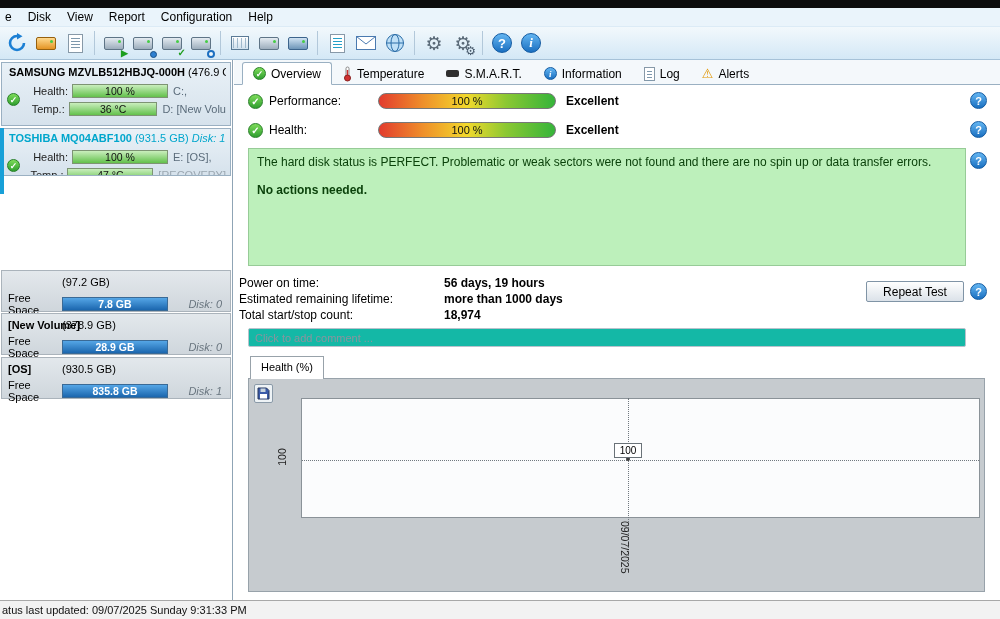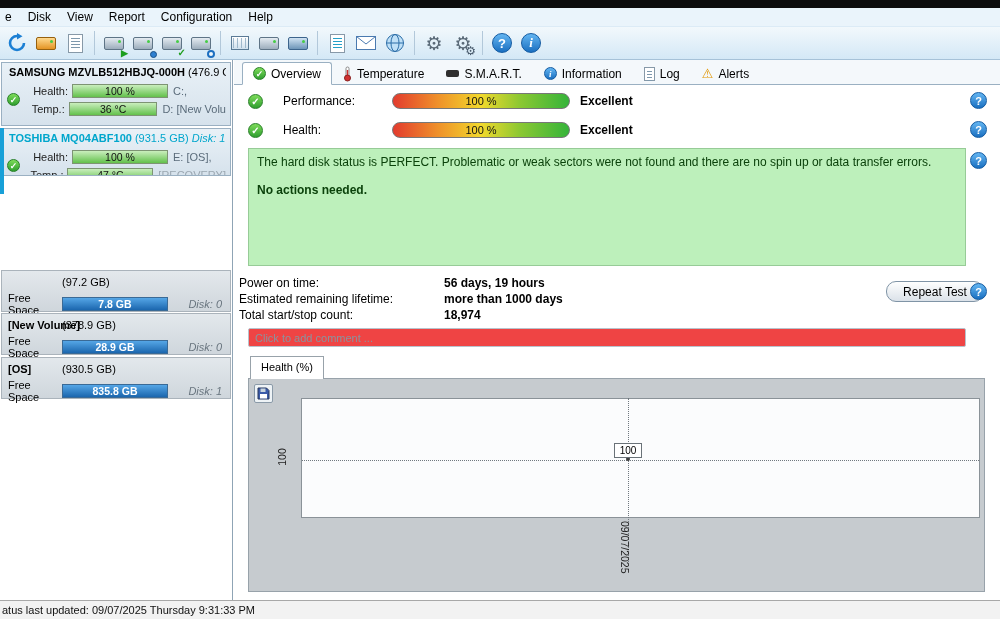--- a/index.html
+++ b/index.html
@@ -71,39 +71,39 @@
   .tab.active{background:#fff;border:1px solid #9ab0c2;border-bottom-color:#fff;border-radius:3px 3px 0 0}
   .gcheck{width:15px;height:15px;border-radius:50%;background:linear-gradient(#7edc5a,#2f9e2f);border:1px solid #277f27;color:#fff;font-size:10px;font-weight:bold;display:flex;align-items:center;justify-content:center;flex:0 0 auto}
   .gcheck.sm{width:13px;height:13px;font-size:9px}
   .icircle{width:13px;height:13px;border-radius:50%;background:linear-gradient(#64b6f2,#1a6fc0);border:1px solid #135ba2;color:#fff;font-size:9px;font-weight:bold;font-style:italic;display:flex;align-items:center;justify-content:center;font-family:"Liberation Serif",serif}
   .smart-ico{width:13px;height:7px;background:#2e2e2e;border-radius:2px}
   .warn-glyph{color:#e09500;font-size:13px;line-height:1;font-family:"DejaVu Sans",sans-serif}
   .hdd.mini{width:16px;height:10px}
 
   .prow{position:absolute;left:14px;display:flex;align-items:center;height:18px}
   .prow.p1{top:32px}.prow.p2{top:61px}
-  .row-label{width:109px;margin-left:20px}
+  .row-label{width:109px;margin-left:6px}
   .grad-bar{width:178px;height:16px;border:1px solid #777;border-radius:8px;background:linear-gradient(90deg,#e23b2e 0%,#ef8f2a 25%,#f2d92c 50%,#8cc832 72%,#35b43a 100%);display:flex;align-items:center;justify-content:center;font-size:11px;color:#111}
   .rating{margin-left:10px;font-weight:bold}
 
   .qc{position:absolute;left:736px;width:17px;height:17px;border-radius:50%;background:linear-gradient(#64b6f2,#1a6fc0);border:1px solid #135ba2;color:#fff;font-weight:bold;font-size:11px;display:flex;align-items:center;justify-content:center;cursor:pointer}
   .q-perf{top:32px}.q-health{top:61px}.q-box{top:92px}.q-repeat{top:223px}
 
   .status-box{position:absolute;left:14px;top:88px;width:718px;height:118px;background:#bdf0bb;border:1px solid #97cb97;padding:6px 8px;color:#0b420b}
   .sb-line1{font-size:12px}
   .sb-line2{font-weight:bold;margin-top:14px}
 
   .stats{position:absolute;left:5px;top:215px;font-size:12px}
   .stat-row{display:flex;line-height:16px}
   .stat-label{width:205px}
   .stat-value{font-weight:bold}
 
-  .repeat-btn{position:absolute;left:652px;top:221px;width:98px;height:21px;background:linear-gradient(#fefefe,#dbe2e9);border:1px solid #8094a6;border-radius:10px;font-size:12px;font-family:"Liberation Sans",sans-serif;cursor:pointer}
-
-  .comment{position:absolute;left:14px;top:268px;width:718px;height:19px;border:1px solid #b8c2cc;border-radius:2px;padding:0 6px;font-size:11px;font-family:"Liberation Sans",sans-serif;color:#222;background:#ef4444}
+  .repeat-btn{position:absolute;left:632px;top:221px;width:98px;height:21px;background:linear-gradient(#fefefe,#dbe2e9);border:1px solid #8094a6;border-radius:2px;font-size:12px;font-family:"Liberation Sans",sans-serif;cursor:pointer}
+
+  .comment{position:absolute;left:14px;top:268px;width:718px;height:19px;border:1px solid #b8c2cc;border-radius:2px;padding:0 6px;font-size:11px;font-family:"Liberation Sans",sans-serif;color:#222;background:#14b8a6}
   .comment::placeholder{color:#8a949e}
 
   .chart-tab{position:absolute;left:16px;top:296px;height:23px;padding:4px 10px 0 10px;background:#fff;border:1px solid #98a2aa;border-bottom:none;font-size:11px;z-index:2}
   .chart{position:absolute;left:14px;top:318px;width:737px;height:214px;background:#c6cbcf;border:1px solid #98a2aa}
   .chart-save{position:absolute;left:5px;top:5px;width:19px;height:19px;background:#eef3f6;border:1px solid #8a9aa8;border-radius:2px;display:flex;align-items:center;justify-content:center;cursor:pointer}
   .plot{position:absolute;left:52px;top:19px;width:679px;height:120px;background:#fbfcfd;border:1px solid #8a9298}
   .hline{position:absolute;left:0;right:0;top:61px;border-top:1px dotted #70787f}
   .vline{position:absolute;left:379px;top:19px;height:164px;border-left:1px dotted #70787f}
   .chart-dot{position:absolute;left:377px;top:78px;width:4px;height:4px;background:#3c3c3c;border-radius:50%}
   .chart-point-label{position:absolute;left:365px;top:64px;width:28px;height:15px;background:#fff;border:1px solid #6a7278;font-size:10px;display:flex;align-items:center;justify-content:center;z-index:2}
@@ -376,16 +376,16 @@
       <div class="vline"></div>
       <div class="chart-dot"></div>
       <div class="chart-point-label">100</div>
       <div class="chart-ytick">100</div>
       <div class="chart-xtick">09/07/2025</div>
     </div>
 
   </div>
 
   <div class="statusbar">
-    <span>atus last updated: 09/07/2025 Thursday 9:31:33 PM</span>
+    <span>atus last updated: 09/07/2025 Sunday 9:31:33 PM</span>
   </div>
 
 </div>
 
 </body></html>

